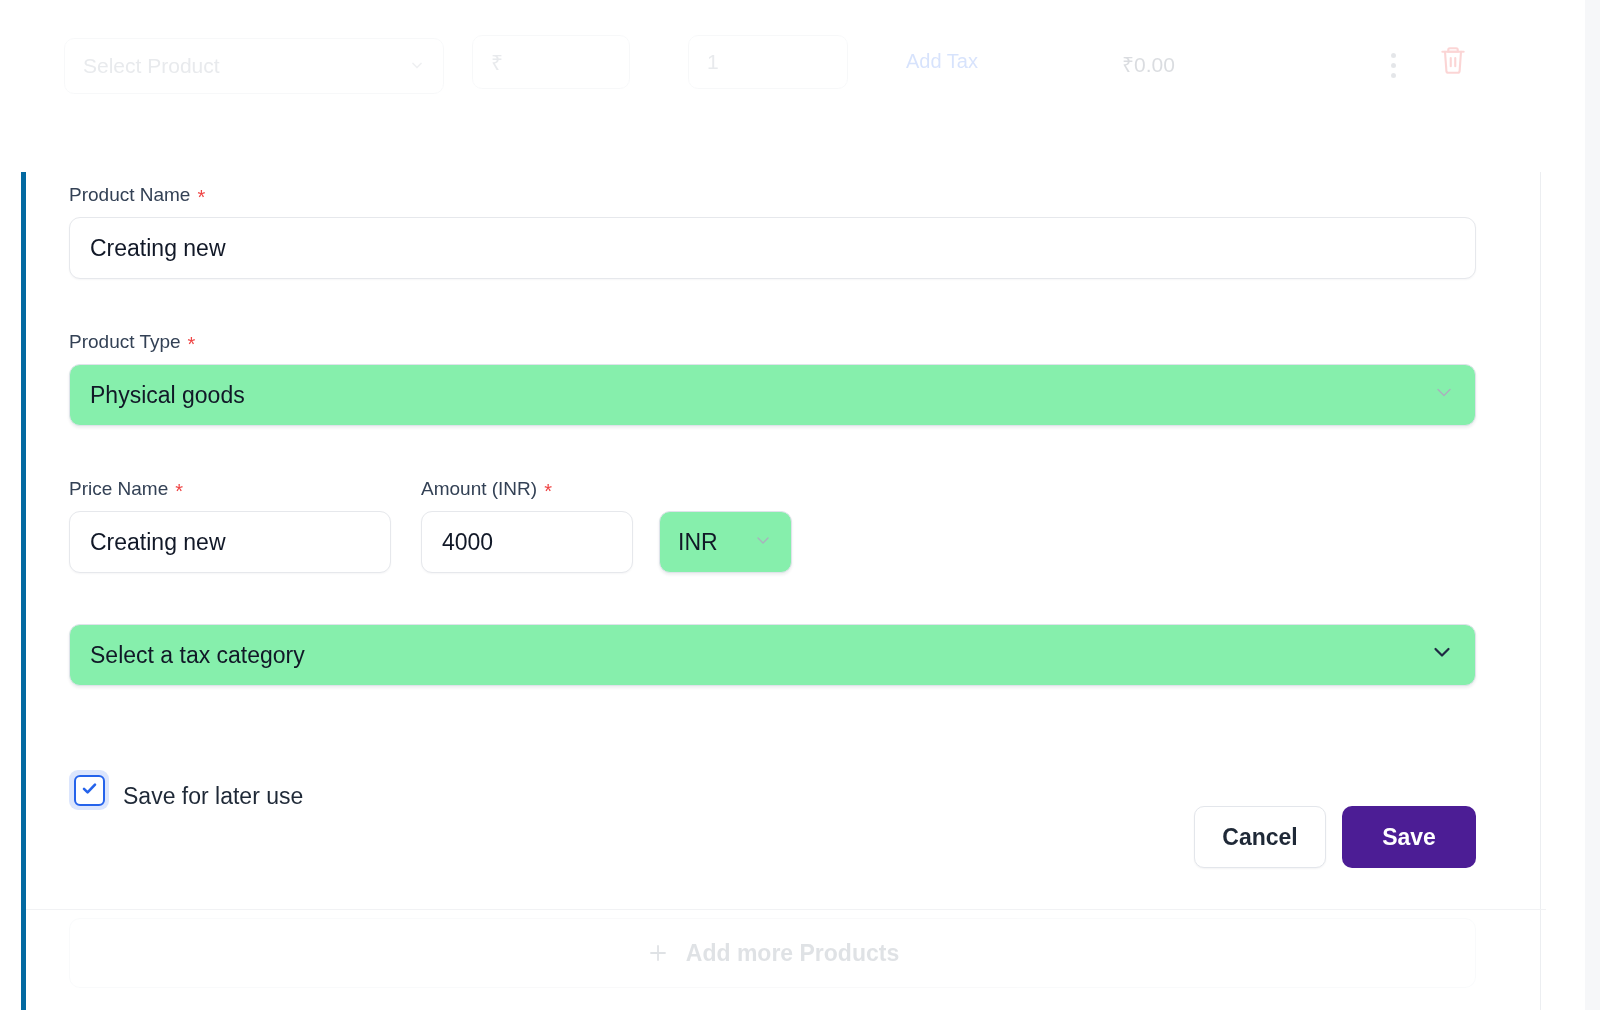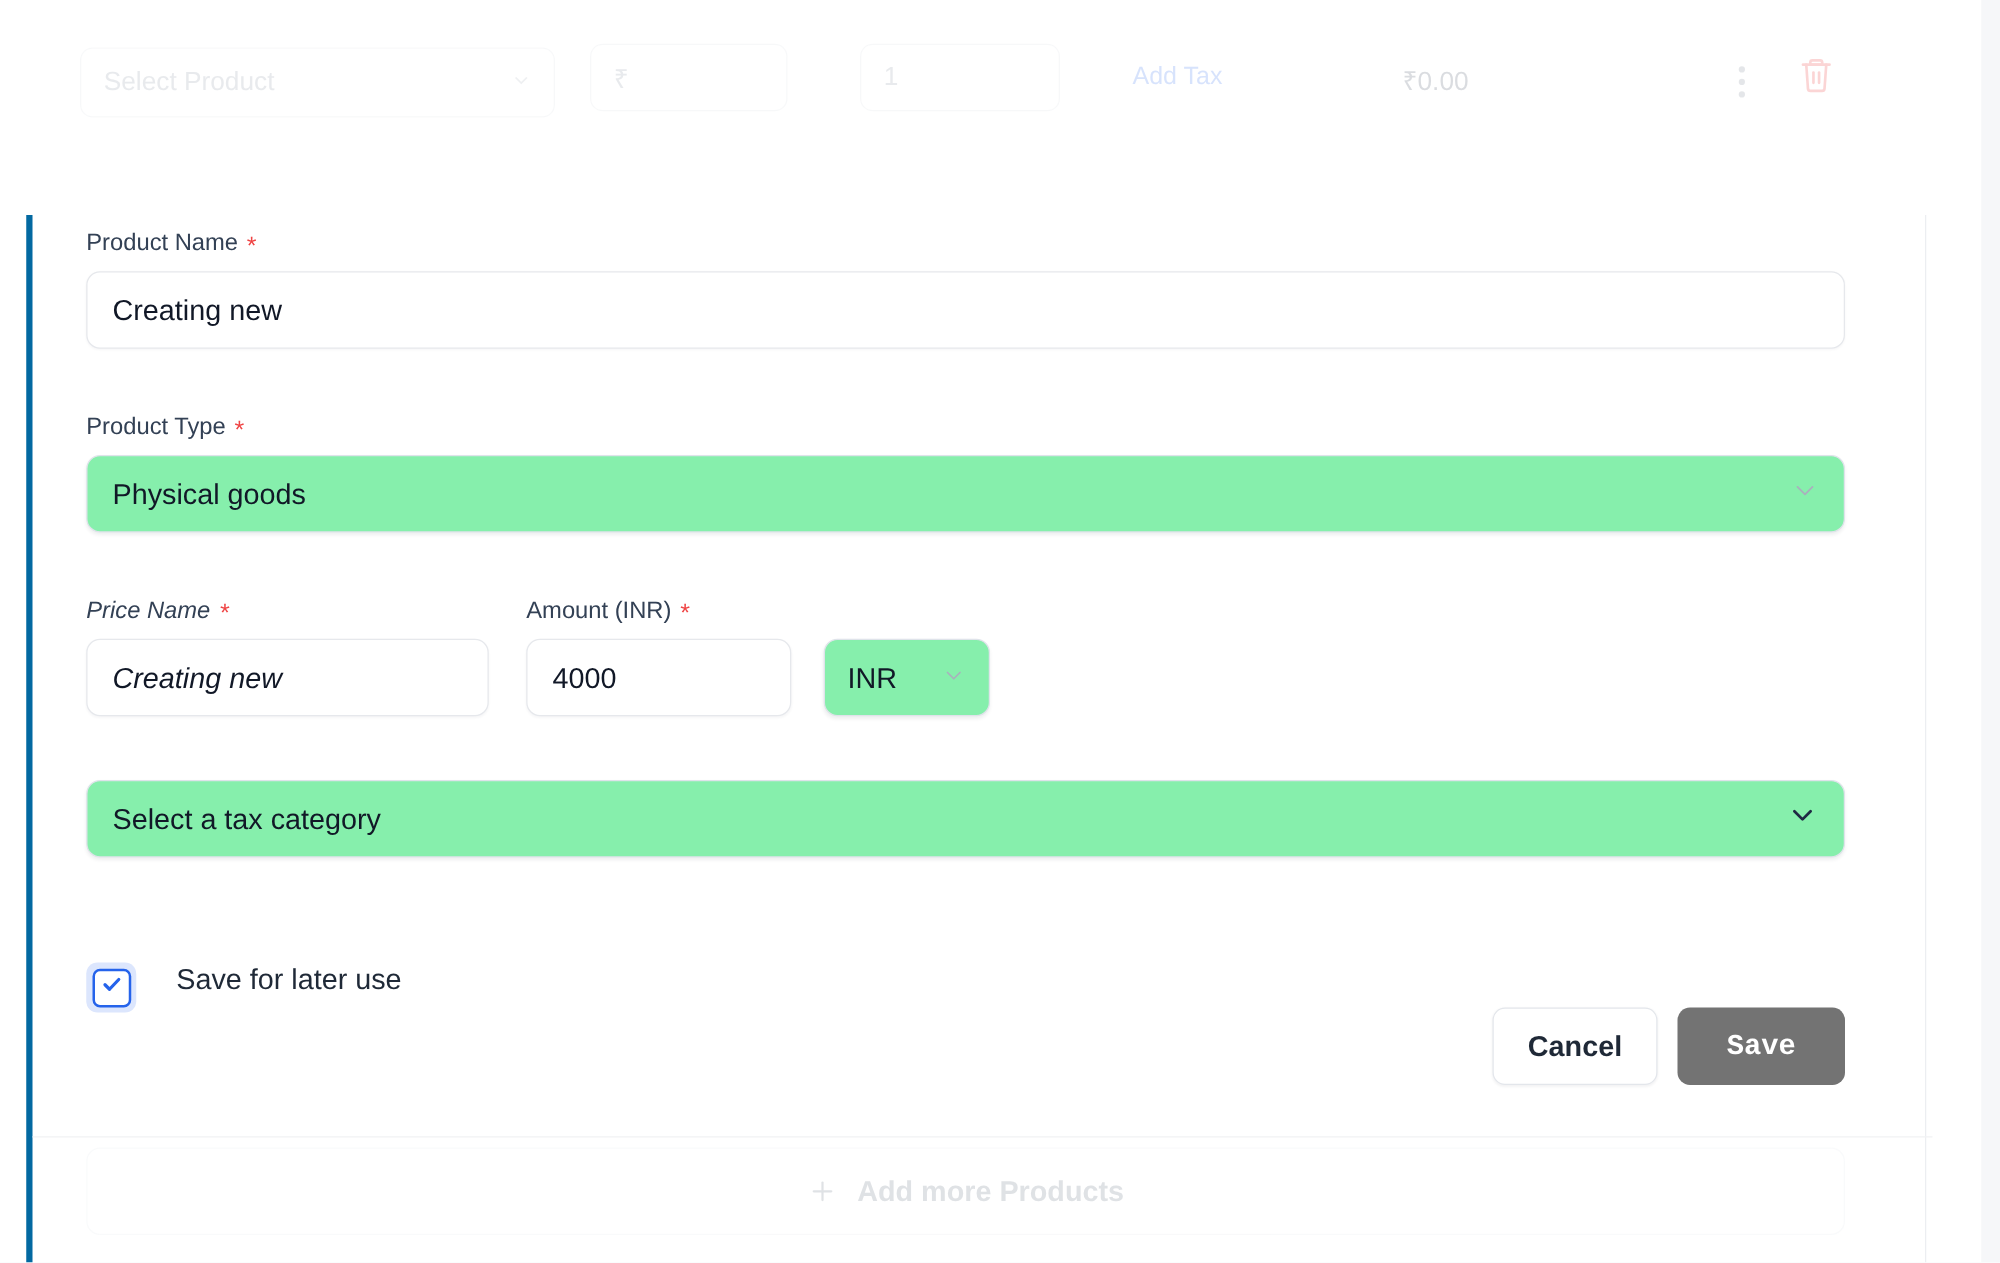--- a/index.html
+++ b/index.html
@@ -161,30 +161,30 @@
   .blk { margin-bottom: 0; }
 
   #grp-name     { position: absolute; left: 0; top: 12px;  width: 1407px; }
   #grp-type     { position: absolute; left: 0; top: 159px; width: 1407px; }
   #grp-price    { position: absolute; left: 0; top: 306px; width: 1407px; }
   #grp-tax      { position: absolute; left: 0; top: 452px; width: 1407px; }
   #grp-save     { position: absolute; left: 0; top: 598px; width: 1407px; }
   #grp-actions  { position: absolute; left: 0; top: 634px; width: 1407px; }
 
   #price-row { display: flex; align-items: flex-end; gap: 0; }
-  #pn-col   { width: 322px; font-style: italic; }
+  #pn-col   { width: 322px; }
   #amt-col  { width: 212px; margin-left: 30px; }
   #cur-col  { width: 133px; margin-left: 26px; }
   #cur-box  { padding: 0 18px; }
 
   
   #save-later {
     display: flex;
-    align-items: flex-start;
-    gap: 32px;
+    align-items: flex-end;
+    gap: 14px;
   }
   #cbx-ring {
     width: 40px;
     height: 40px;
     border-radius: 9px;
     background: #dce6fd;
     display: flex;
     align-items: center;
     justify-content: center;
     flex: none;
@@ -221,24 +221,23 @@
     font-size: 23px;
     font-weight: 600;
   }
   #cancel-btn {
     background: #fff;
     border: 1px solid #e3e6eb;
     color: #1f2937;
     box-shadow: 0 1px 2px rgba(16,24,40,0.05);
   }
   #save-btn {
-    background: #737373;
+    background: #4c1d95;
     color: #fff;
     min-width: 134px;
-    font-family: Liberation Mono, monospace;
   }
 
   
   #footer-divider {
     position: absolute;
     left: 0;
     top: 737px;
     width: 1520px;
     height: 1px;
     background: #f1f2f4;

